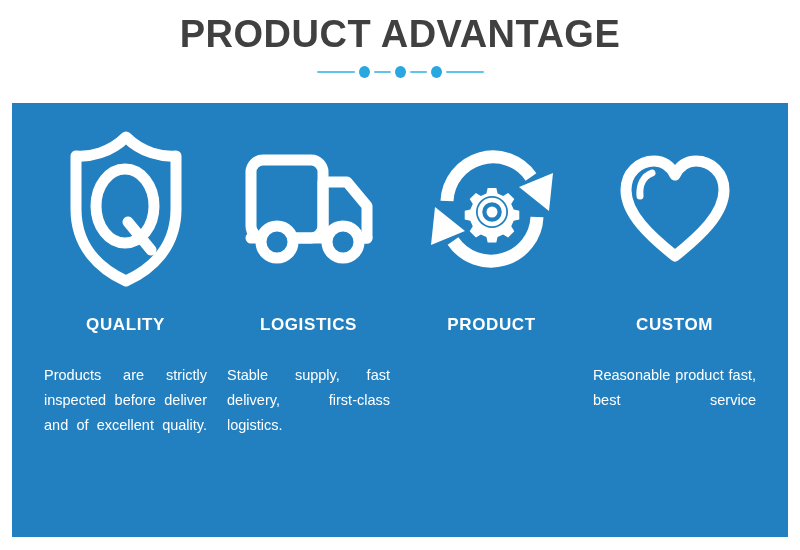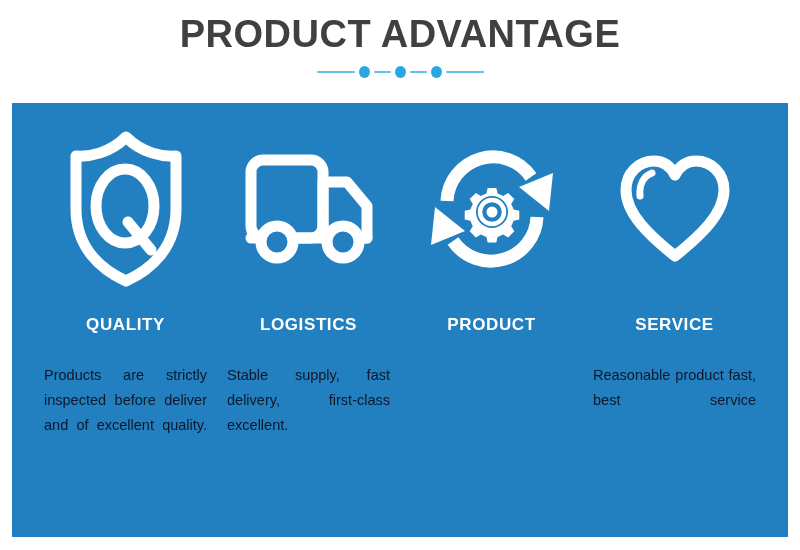--- a/index.html
+++ b/index.html
@@ -119,21 +119,21 @@
     font-family: "Liberation Sans", sans-serif;
     font-size: 17px;
     font-weight: bold;
     letter-spacing: 0.6px;
     line-height: 20px;
     margin-bottom: 28px;
   }
 
   .card-body {
     width: 100%;
-    color: #0f172a;
+    color: #ffffff;
     font-family: "Liberation Sans", sans-serif;
     font-size: 14.5px;
     line-height: 25px;
     text-align: justify;
     text-justify: inter-word;
     hyphens: manual;
     padding: 0 2px;
     box-sizing: border-box;
   }
   
@@ -181,21 +181,21 @@
         <div class="icon-wrap">
           <svg width="132" height="118" viewBox="0 0 132 118" aria-hidden="true">
             <rect x="8" y="10" width="72" height="78" rx="12" ry="12" fill="none" stroke="#ffffff" stroke-width="11"></rect>
             <path d="M80 32 L104 32 L124 56 L124 88 L80 88 Z" fill="none" stroke="#ffffff" stroke-width="11" stroke-linejoin="round"></path>
             <line x1="8" y1="88" x2="124" y2="88" stroke="#ffffff" stroke-width="11" stroke-linecap="round"></line>
             <circle cx="34" cy="92" r="16" fill="#2280c0" stroke="#ffffff" stroke-width="11"></circle>
             <circle cx="100" cy="92" r="16" fill="#2280c0" stroke="#ffffff" stroke-width="11"></circle>
           </svg>
         </div>
         <div class="card-title">LOGISTICS</div>
-        <div class="card-body">Stable supply, fast delivery, first-class excellent.</div>
+        <div class="card-body">Stable supply, fast delivery, first-class logistics.</div>
       </div>
 
       <div class="card">
         <div class="icon-wrap">
           <svg width="130" height="132" viewBox="0 0 130 132" aria-hidden="true">
 
             <path d="M20 58 A46 46 0 0 1 104 34" fill="none" stroke="#ffffff" stroke-width="13" stroke-linecap="butt"></path>
             <path d="M126 30 L122 68 L92 44 Z" fill="#ffffff"></path>
 
             <path d="M110 74 A46 46 0 0 1 26 98" fill="none" stroke="#ffffff" stroke-width="13" stroke-linecap="butt"></path>
@@ -212,19 +212,19 @@
         <div class="card-title">PRODUCT</div>
       </div>
 
       <div class="card">
         <div class="icon-wrap">
           <svg width="118" height="114" viewBox="0 0 118 114" aria-hidden="true">
             <path d="M59 104 C34 84 10 62 10 38 C10 21 23 9 38 9 C48 9 55 15 59 23 C63 15 70 9 80 9 C95 9 108 21 108 38 C108 62 84 84 59 104 Z" fill="none" stroke="#ffffff" stroke-width="11" stroke-linejoin="round"></path>
             <path d="M24 44 C23 32 28 24 36 21" fill="none" stroke="#ffffff" stroke-width="7" stroke-linecap="round"></path>
           </svg>
         </div>
-        <div class="card-title">SERVICE</div>
+        <div class="card-title">CUSTOM</div>
         <div class="card-body">Reasonable product fast, best service</div>
       </div>
 
     </div>
   </div>
 </div>
 
 </body></html>

